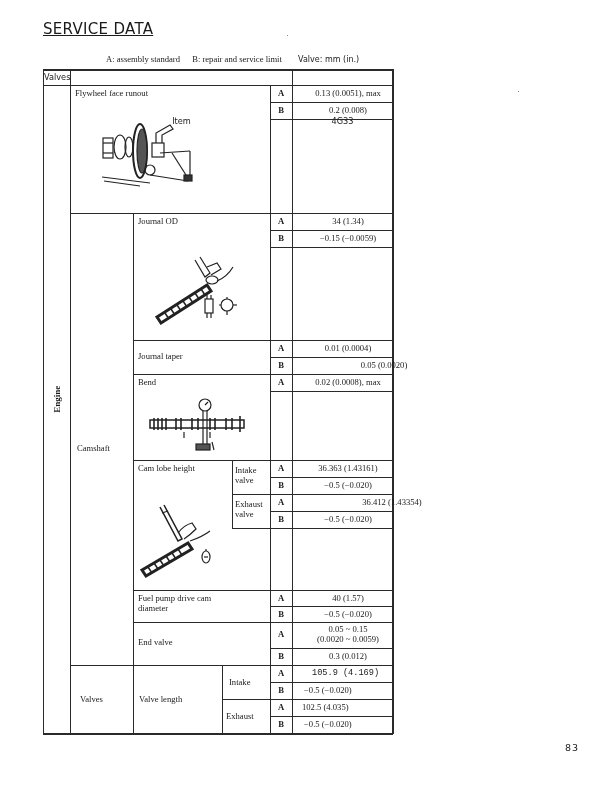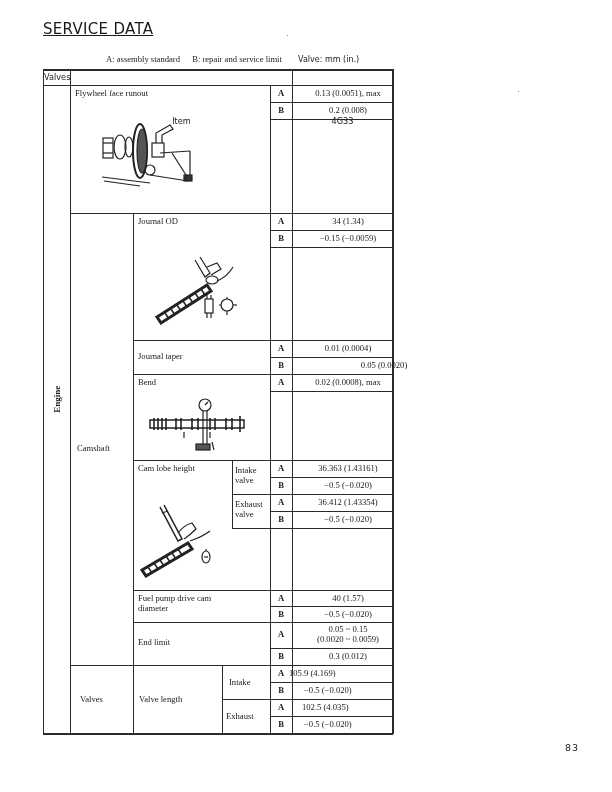--- a/index.html
+++ b/index.html
@@ -187,21 +187,21 @@
   <div class="cell serif" style="left:235px;top:500px;">
     <div>Exhaust</div>
     <div>valve</div>
   </div>
 
   <div class="cell ab" style="left:270px;top:464px;">A</div>
   <div class="cell serif val" style="left:292px;top:464px;">36.363 (1.43161)</div>
   <div class="cell ab" style="left:270px;top:481px;">B</div>
   <div class="cell serif val" style="left:292px;top:481px;">−0.5 (−0.020)</div>
   <div class="cell ab" style="left:270px;top:498px;">A</div>
-  <div class="cell serif val" style="left:292px;top:498px;">36.412 (1.43354)</div>
+  <div class="cell serif val" style="left:292px;top:498px;padding-left:44px;">36.412 (1.43354)</div>
   <div class="cell ab" style="left:270px;top:515px;">B</div>
   <div class="cell serif val" style="left:292px;top:515px;">−0.5 (−0.020)</div>
 
   <svg style="left:140px;top:505px;" width="90" height="75">
     <g stroke="#222" fill="none" stroke-width="1.2">
       <path d="M2 65 L48 38 L52 44 L6 71 Z" stroke-width="3"></path>
       <g stroke-width="1.5">
         <line x1="8" y1="62" x2="12" y2="68"></line>
           <line x1="14" y1="58" x2="18" y2="64"></line>
         <line x1="20" y1="55" x2="24" y2="61"></line>
@@ -226,21 +226,21 @@
     <div>diameter</div>
   </div>
   <div class="line h" style="left:270px;top:606px;width:122px;"></div>
   <div class="cell ab" style="left:270px;top:594px;">A</div>
   <div class="cell serif val" style="left:292px;top:594px;">40 (1.57)</div>
   <div class="cell ab" style="left:270px;top:610px;">B</div>
   <div class="cell serif val" style="left:292px;top:610px;">−0.5 (−0.020)</div>
 
   <div class="line h" style="left:133px;top:622px;width:259px;"></div>
 
-  <div class="cell serif" style="left:138px;top:638px;">End limit</div>
+  <div class="cell serif" style="left:138px;top:638px;">End valve</div>
   <div class="line h" style="left:270px;top:648px;width:122px;"></div>
   <div class="cell ab" style="left:270px;top:630px;">A</div>
   <div class="cell serif val" style="left:292px;top:625px;">
     <div>0.05 ~ 0.15</div>
     <div>(0.0020 ~ 0.0059)</div>
   </div>
   <div class="cell ab" style="left:270px;top:652px;">B</div>
   <div class="cell serif val" style="left:292px;top:652px;">0.3 (0.012)</div>
 
   <div class="line h" style="left:70px;top:665px;width:322px;"></div>
@@ -249,21 +249,21 @@
   <div class="cell serif" style="left:139px;top:695px;">Valve length</div>
   <div class="line v" style="left:222px;top:665px;height:69px;"></div>
   <div class="line h" style="left:270px;top:682px;width:122px;"></div>
   <div class="line h" style="left:222px;top:699px;width:170px;"></div>
   <div class="line h" style="left:270px;top:716px;width:122px;"></div>
 
   <div class="cell serif" style="left:229px;top:678px;">Intake</div>
   <div class="cell serif" style="left:226px;top:712px;">Exhaust</div>
 
   <div class="cell ab" style="left:270px;top:669px;">A</div>
-  <div class="cell serif" style="left:289px;top:669px;">105.9 (4.169)</div>
+  <div class="cell serif" style="left:312px;top:669px;font-family:Liberation Mono, monospace;">105.9 (4.169)</div>
   <div class="cell ab" style="left:270px;top:686px;">B</div>
   <div class="cell serif" style="left:304px;top:686px;">−0.5 (−0.020)</div>
   <div class="cell ab" style="left:270px;top:703px;">A</div>
   <div class="cell serif" style="left:302px;top:703px;">102.5 (4.035)</div>
   <div class="cell ab" style="left:270px;top:720px;">B</div>
   <div class="cell serif" style="left:304px;top:720px;">−0.5 (−0.020)</div>
 </div>
 
 <div id="page-number" class="abs sans">83</div>
 

